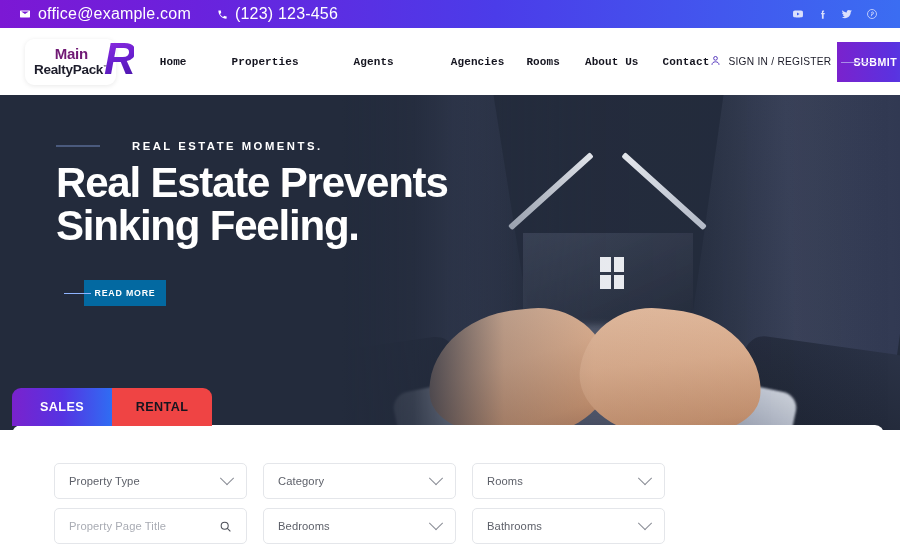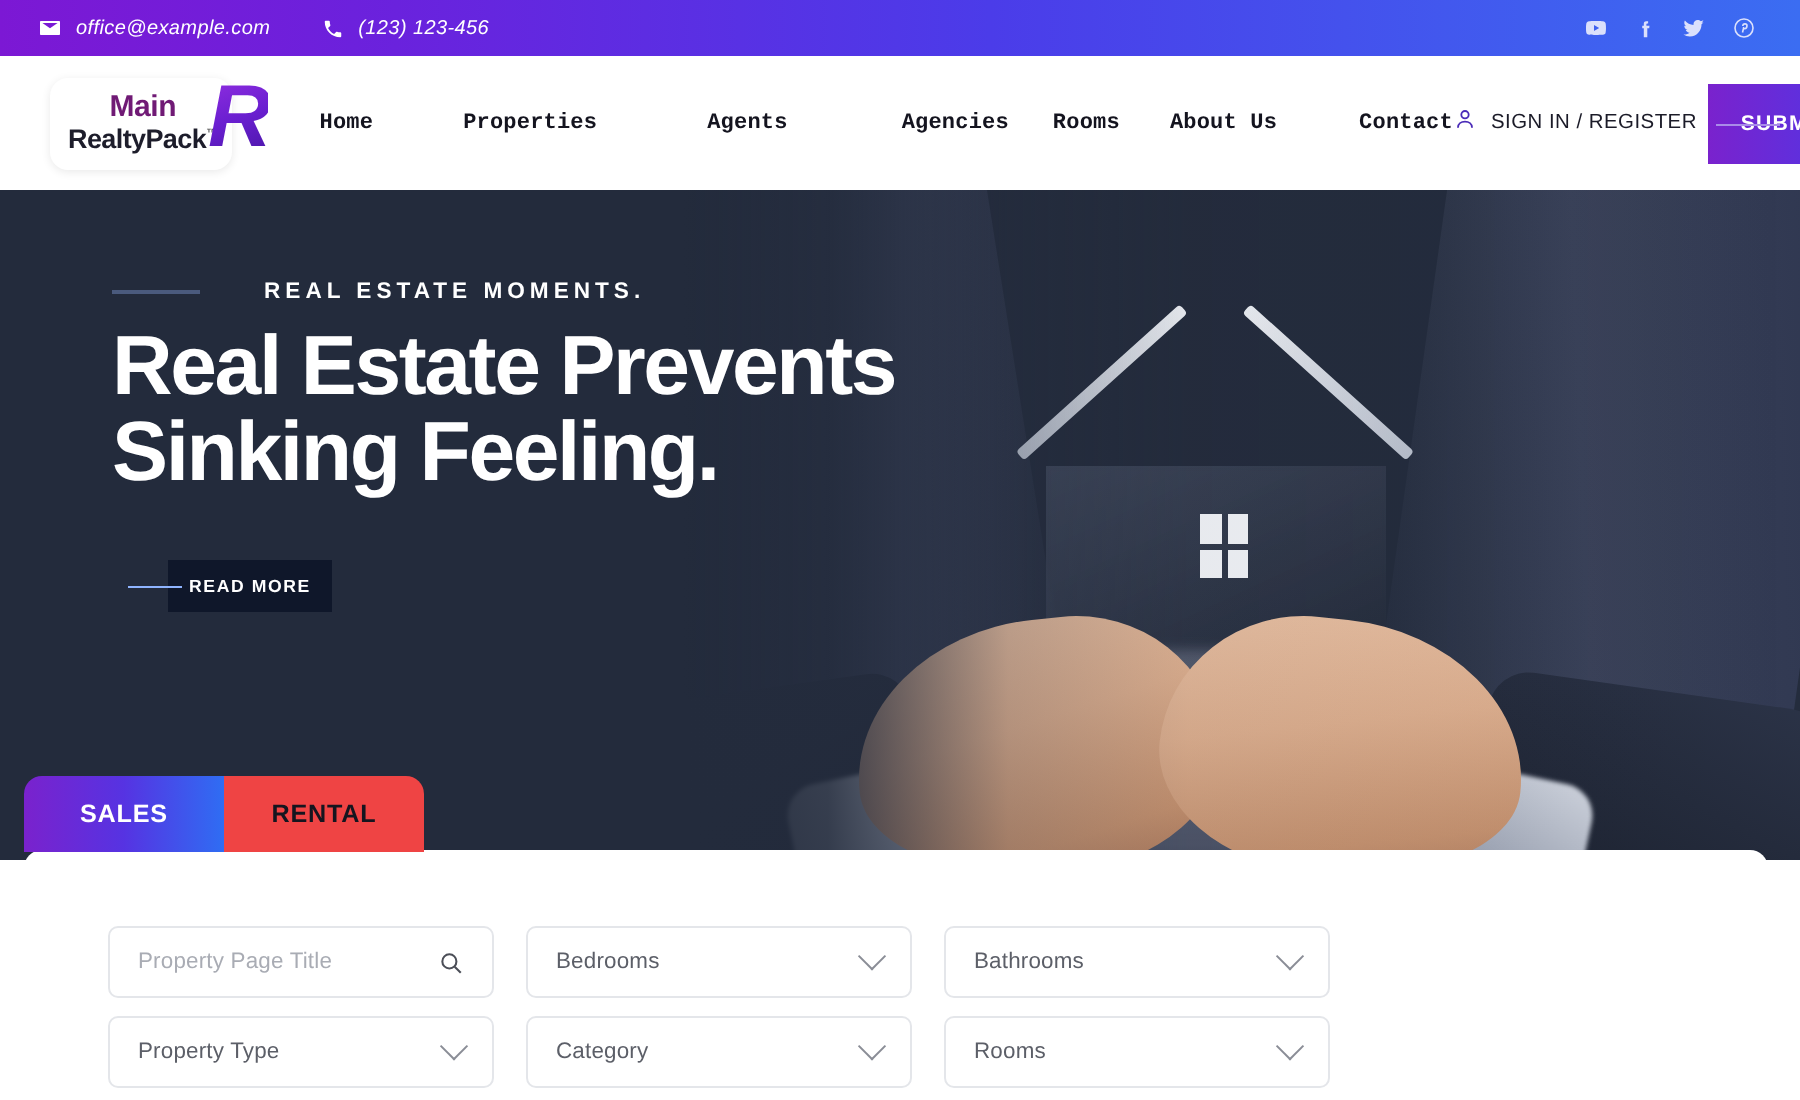--- a/index.html
+++ b/index.html
@@ -11,21 +11,21 @@
   }
 
   
   .topbar{
     position:absolute; top:0; left:0; width:900px; height:28px;
     background:linear-gradient(90deg,#7c18d4 0%,#6a22dd 22%,#4b3ce9 55%,#3b6df2 100%);
     display:flex; align-items:center;
   }
   .topbar-left{ display:flex; align-items:center; padding-left:19px; gap:26px; }
   .tb-item{ display:flex; align-items:center; gap:7px; color:#fff;
-            font-size:10px; letter-spacing:.2px;font-style:italic; }
+            font-size:16px; letter-spacing:.2px; }
   .tb-item svg{ display:block; }
   .topbar-social{ margin-left:auto; display:flex; align-items:center;
                   gap:13px; padding-right:22px; }
   .soc{ color:#e9ebfd; opacity:.92; display:flex; align-items:center; }
   .soc svg{ display:block; }
 
   
   .header{
     position:absolute; top:28px; left:0; width:900px; height:67px;
     background:#ffffff; display:flex; align-items:center; z-index:6;
@@ -50,21 +50,21 @@
   .nav{ display:flex; align-items:center; margin-left:44px; }
   .nav a{
     color:#14141f; font-size:11px; font-weight:bold; text-decoration:none;
     letter-spacing:.1px; white-space:nowrap;font-family:Liberation Mono, monospace;
   }
   .nav a:nth-child(1){ margin-right:45px; }
   .nav a:nth-child(2){ margin-right:55px; }
   .nav a:nth-child(3){ margin-right:57px; }
   .nav a:nth-child(4){ margin-right:22px; }
   .nav a:nth-child(5){ margin-right:25px; }
-  .nav a:nth-child(6){ margin-right:41px; }
+  .nav a:nth-child(6){ margin-right:24px; }
 
   .header-right{ margin-left:auto; display:flex; align-items:center; }
   .signin{ display:flex; align-items:center; gap:6px; margin-right:6px; }
   .signin-label{ font-size:10.2px; font-weight:normal; color:#1b1b28;
                  letter-spacing:.25px; white-space:nowrap; }
   .submit-wrap{ position:relative; display:flex; align-items:center; }
   .submit-dash{ position:absolute; left:4px; top:50%;
                 width:32px; height:1.6px; background:#a98ce8; z-index:3; }
   .submit-btn{
     margin-left:0; width:128px; height:40px;
@@ -140,21 +140,21 @@
   .overline-line{ width:44px; height:1.6px; background:#4a5a7d; }
   .overline-text{ color:#fff; font-size:11.3px; font-weight:bold;
                   letter-spacing:2.5px; }
   .hero-title{ color:#fff; font-size:42px; font-weight:bold; line-height:1.02;
                letter-spacing:-1.2px; }
   .read-more-wrap{ position:relative; display:flex; align-items:center;
                    margin-top:32px; }
   .rm-dash{ position:absolute; left:8px; top:50%; width:27px; height:1.6px;
             background:#8fb4ff; z-index:3; }
   .read-more{
-    width:82px; height:26px; background:#0f172a; color:#fff;
+    width:82px; height:26px; background:#0369a1; color:#fff;
     font-size:8.8px; font-weight:bold; letter-spacing:.8px;
     display:flex; align-items:center; justify-content:center;
     border:none; cursor:pointer; margin-left:28px;
   }
 
   
   .tabs{ position:absolute; left:12px; top:388px; display:flex; z-index:8;
          border-radius:9px 9px 0 0; overflow:hidden; }
   .tab{ height:38px; display:flex; align-items:center; justify-content:center;
         font-size:12.6px; font-weight:bold; cursor:pointer; letter-spacing:.4px;text-align:center; }
@@ -314,20 +314,38 @@
 <div class="tabs">
   <div class="tab tab-active">SALES</div>
   <div class="tab tab-idle">RENTAL</div>
 </div>
 
 <div class="panel">
   <div class="panel-inner">
 
     <div class="frow">
       <div class="field">
+        <span class="field-label">Property Type</span>
+        <span class="spacer"></span>
+        <span class="chev"></span>
+      </div>
+      <div class="field">
+        <span class="field-label">Category</span>
+        <span class="spacer"></span>
+        <span class="chev"></span>
+      </div>
+      <div class="field">
+        <span class="field-label">Rooms</span>
+        <span class="spacer"></span>
+        <span class="chev"></span>
+      </div>
+    </div>
+
+    <div class="frow">
+      <div class="field">
         <span class="field-label ph">Property Page Title</span>
         <span class="spacer"></span>
         <span class="mag">
           <svg width="13" height="13" viewBox="0 0 24 24" fill="none" stroke="#4b4e57" stroke-width="1.9">
             <circle cx="10.5" cy="10.5" r="6.5"></circle>
             <path d="M15.4 15.4L21 21"></path>
           </svg>
         </span>
       </div>
       <div class="field">
@@ -335,32 +353,14 @@
         <span class="spacer"></span>
         <span class="chev"></span>
       </div>
       <div class="field">
         <span class="field-label">Bathrooms</span>
         <span class="spacer"></span>
         <span class="chev"></span>
       </div>
     </div>
 
-    <div class="frow">
-      <div class="field">
-        <span class="field-label">Property Type</span>
-        <span class="spacer"></span>
-        <span class="chev"></span>
-      </div>
-      <div class="field">
-        <span class="field-label">Category</span>
-        <span class="spacer"></span>
-        <span class="chev"></span>
-      </div>
-      <div class="field">
-        <span class="field-label">Rooms</span>
-        <span class="spacer"></span>
-        <span class="chev"></span>
-      </div>
-    </div>
-
   </div>
 </div>
 
 </body></html>

